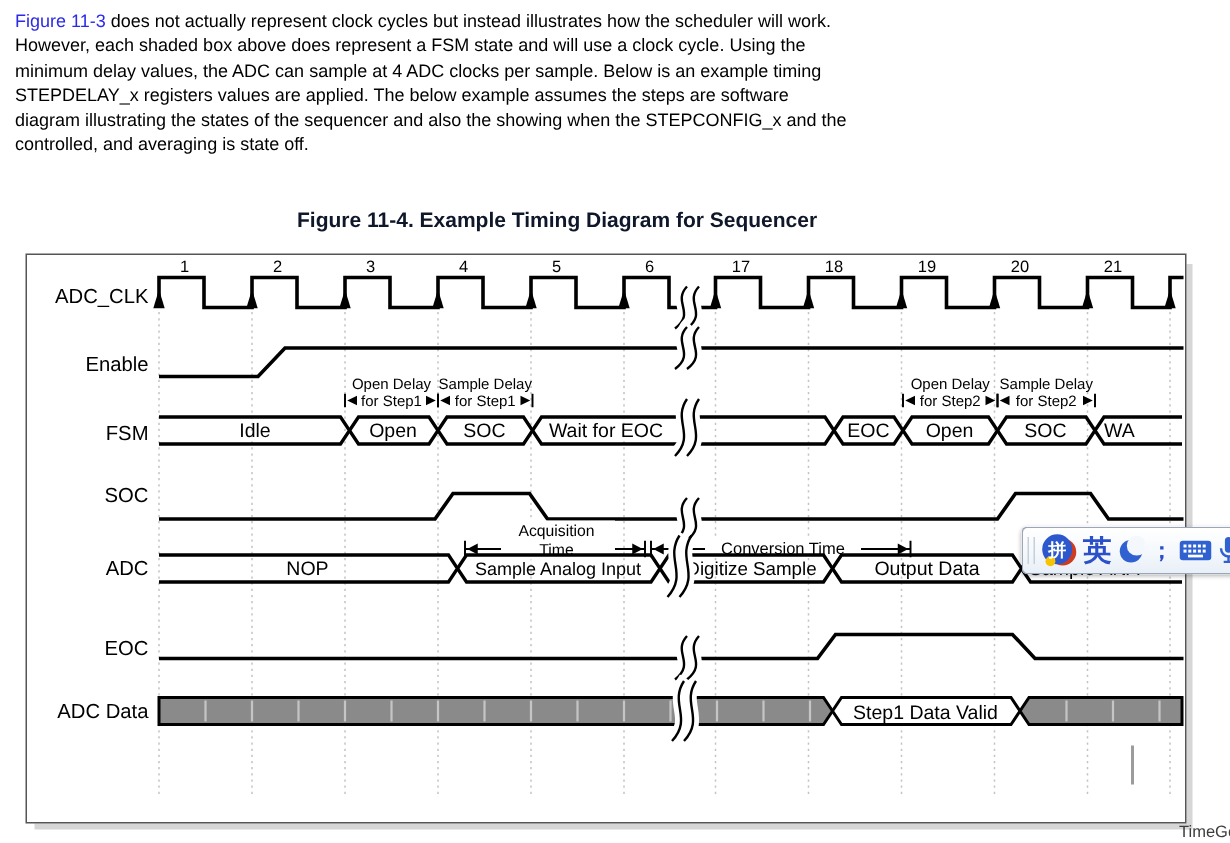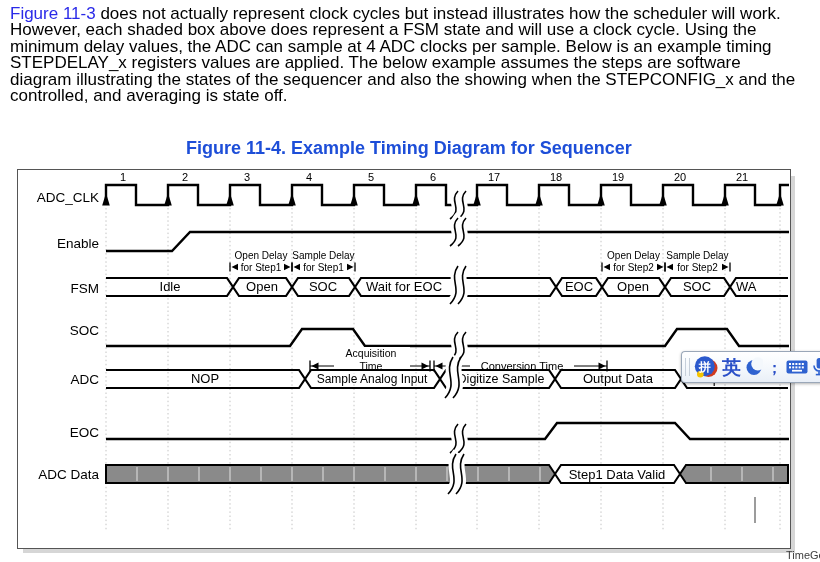--- a/index.html
+++ b/index.html
@@ -1,22 +1,22 @@
 <!DOCTYPE html>
 <html><head>
 <meta charset="utf-8">
 <style>
   html,body{margin:0;padding:0}
   body{
     width:820px;height:562px;overflow:hidden;background:#fff;
     font-family:"Liberation Sans",sans-serif;position:relative;
   }
-  .para{position:absolute;left:10px;top:6px;font-size:17px;line-height:16.4px;color:#000;width:806px}
+  .para{position:absolute;left:10px;top:6px;font-size:12px;line-height:16.4px;color:#000;width:806px}
   .para a{color:#2a2ae8;text-decoration:none;cursor:pointer}
-  .fig-title{position:absolute;left:186px;top:138px;font-size:18px;font-weight:bold;color:#1d4ed8;white-space:nowrap}
+  .fig-title{position:absolute;left:198px;top:138px;font-size:14px;font-weight:bold;color:#0f172a;white-space:nowrap}
   #diagram{position:absolute;left:0;top:0}
   svg{font-family:"Liberation Sans",sans-serif}
   .timegen{position:absolute;left:786px;top:549px;font-size:11px;color:#3d3d3d}
   .cursor-artifact{position:absolute;left:754px;top:497px;width:2px;height:26px;background:#9c9c9c}
   .ime{
     position:absolute;left:681px;top:351px;height:30px;width:150px;
     background:linear-gradient(180deg,#ffffff 0%,#f4f8fc 55%,#e9eff7 100%);
     border:1px solid #9aa7b8;border-right:none;border-radius:4px 0 0 4px;
     display:flex;align-items:center;gap:4px;padding:0 2px 0 3px;
     box-shadow:0 1px 3px rgba(0,0,0,.3);

